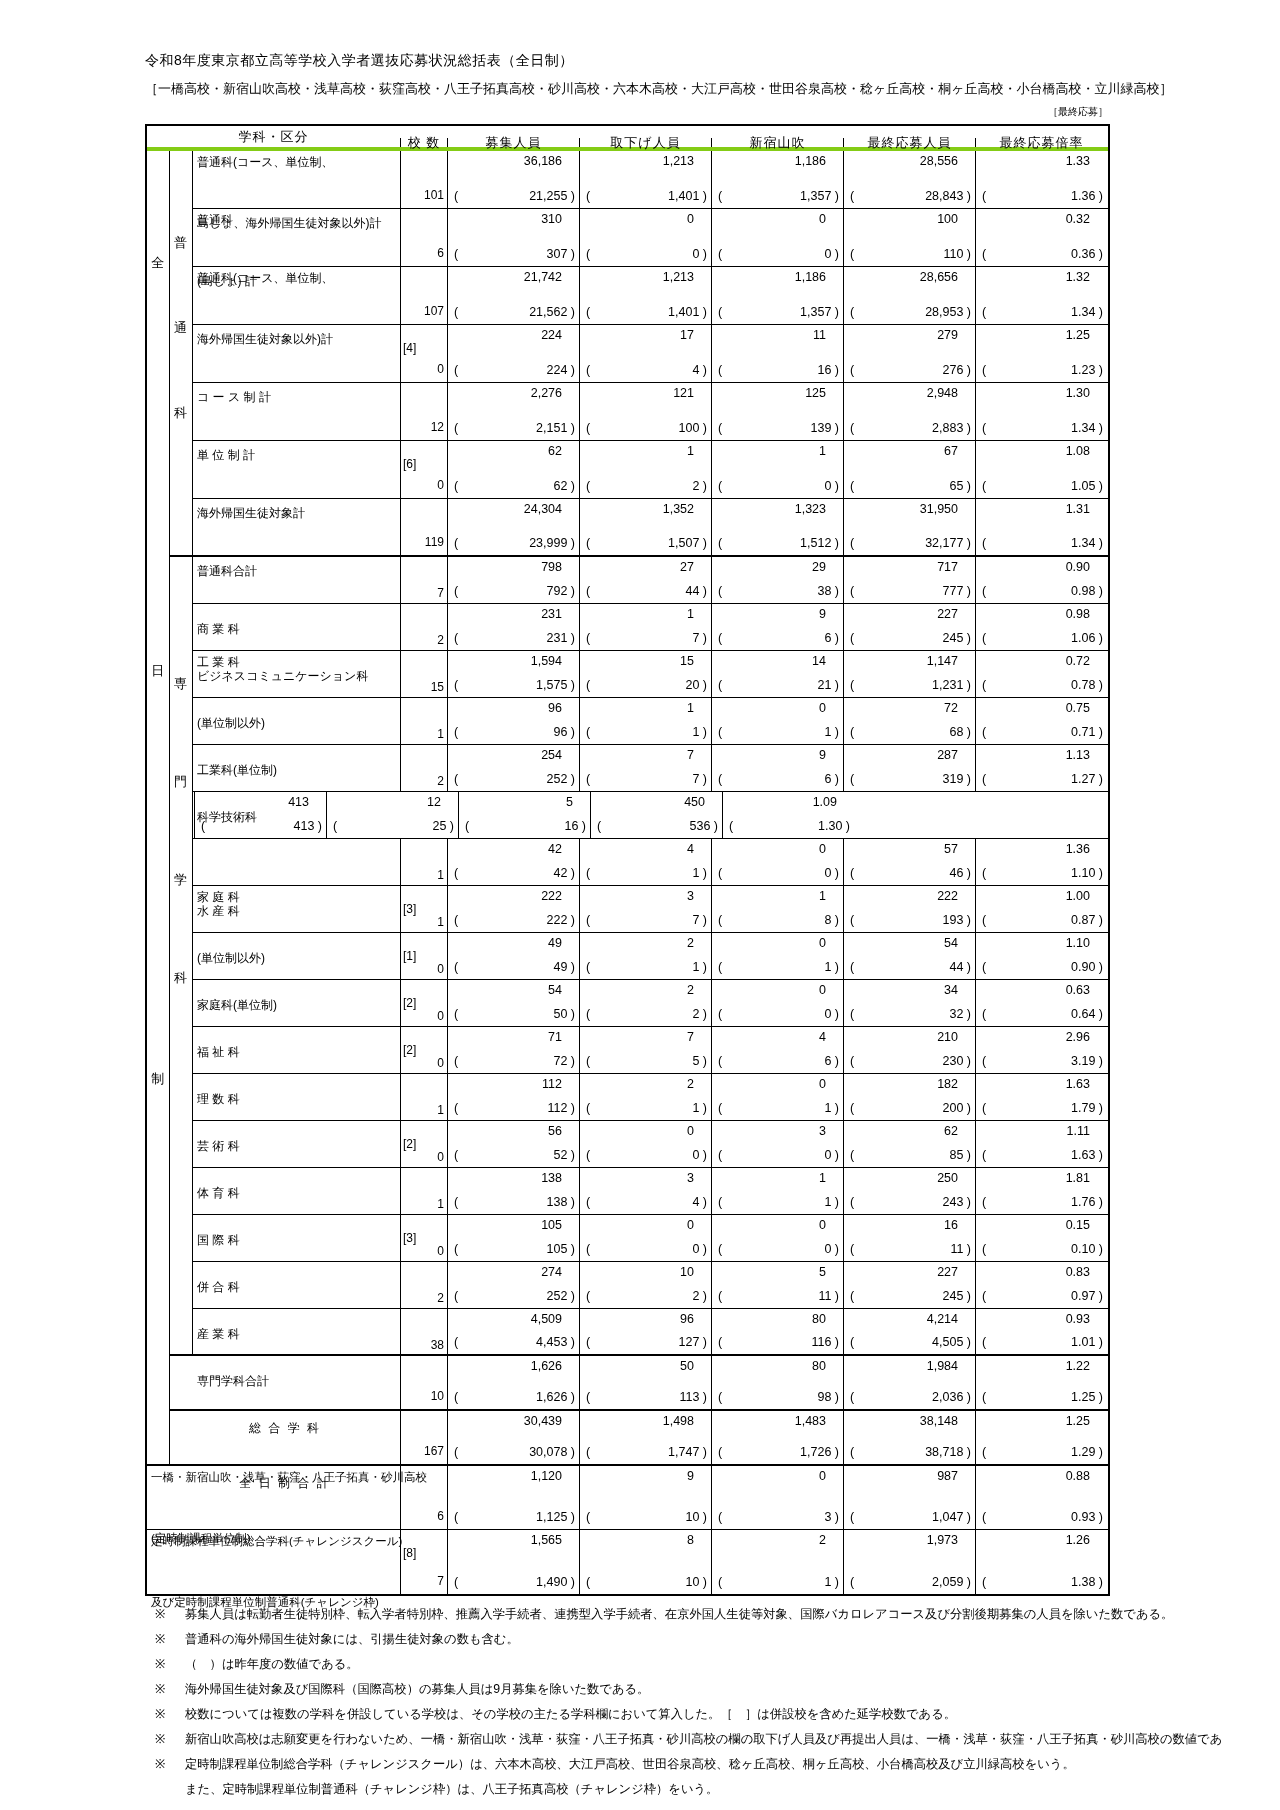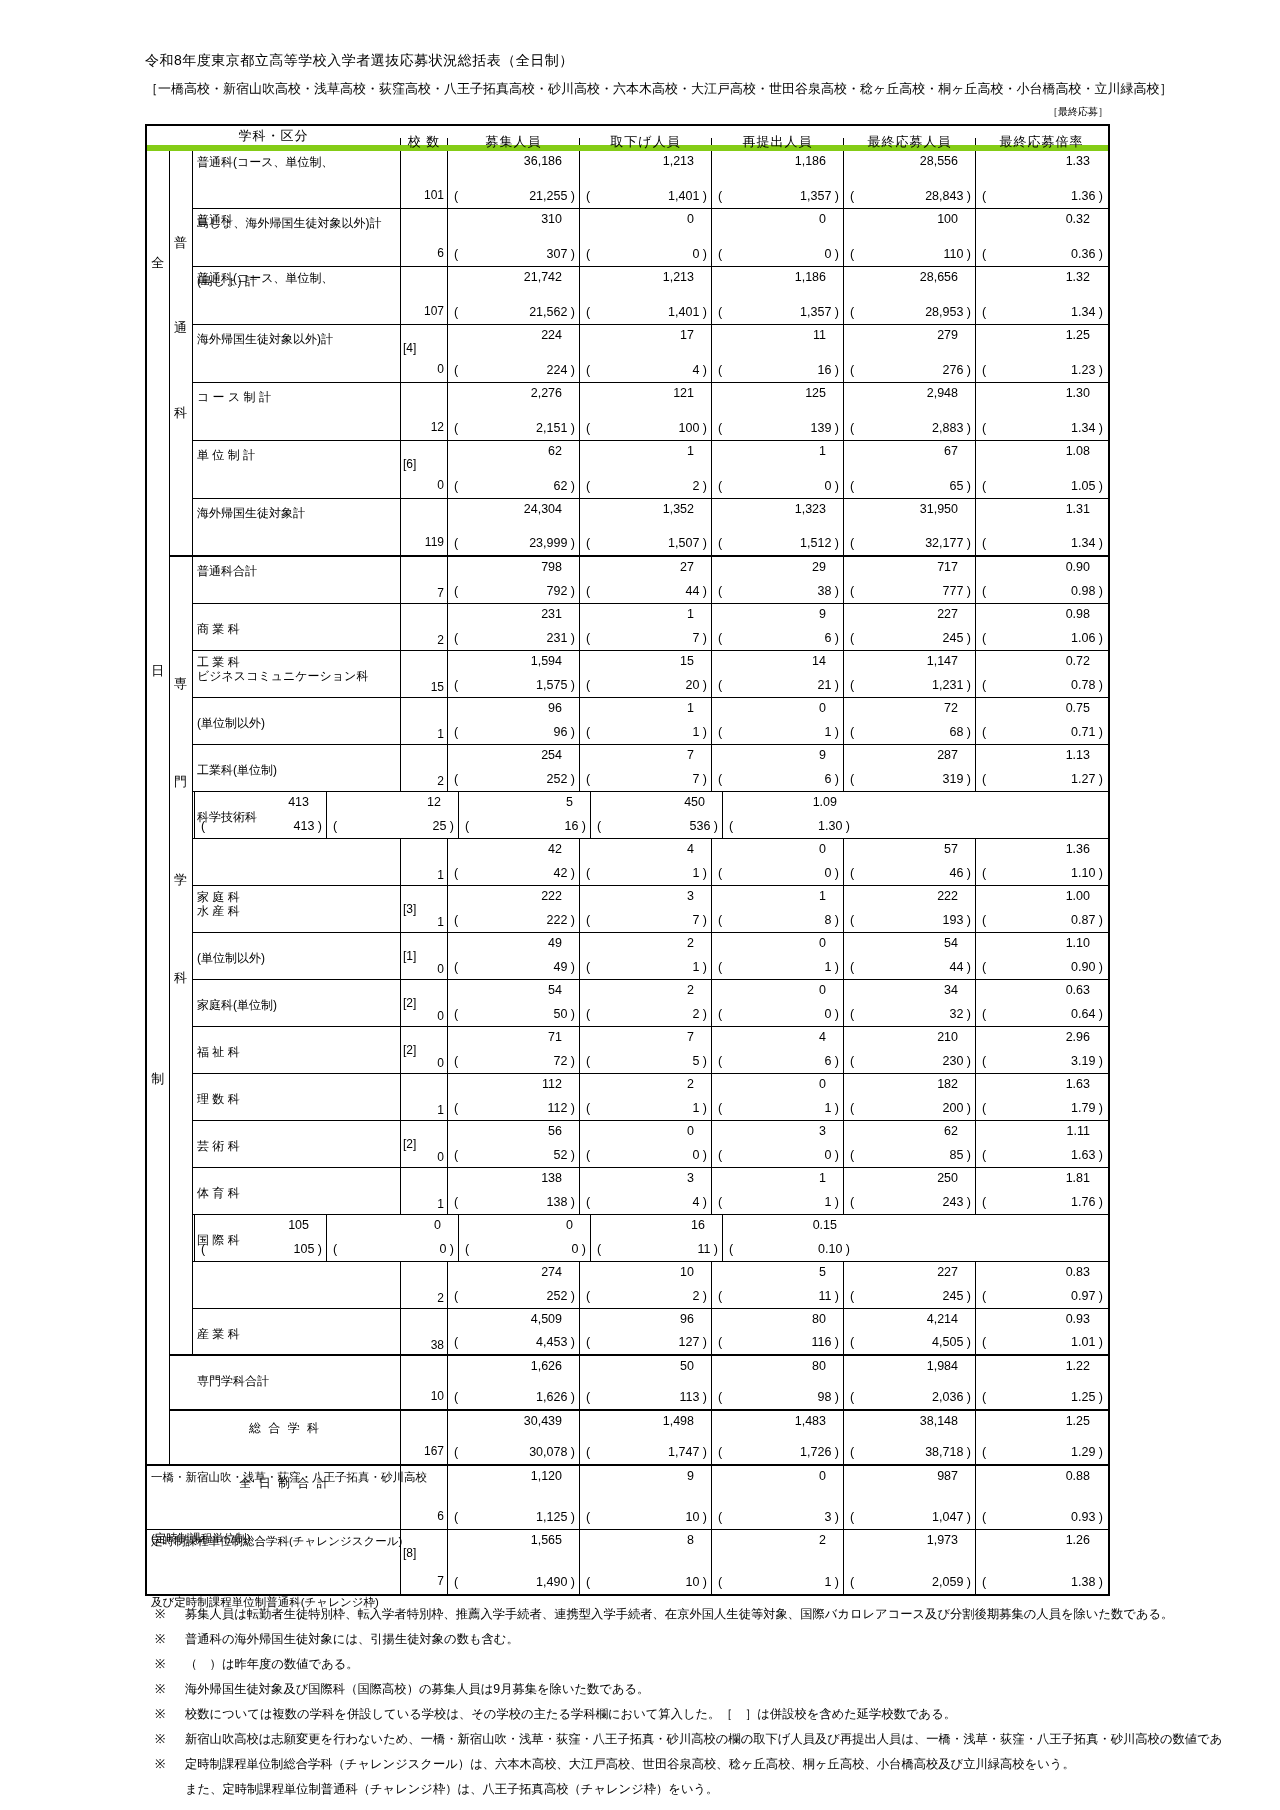--- a/index.html
+++ b/index.html
@@ -3,21 +3,21 @@
 <meta charset="utf-8">
 <style>
   html,body{margin:0;padding:0;background:#fff;}
   body{width:1280px;height:1810px;font-family:"Liberation Sans",sans-serif;color:#000;}
   .page{position:relative;width:1280px;height:1810px;background:#fff;overflow:hidden;border-radius:19px;}
   .title{position:absolute;left:145px;top:52px;font-size:14px;letter-spacing:.5px;white-space:nowrap;}
   .subtitle{position:absolute;left:145px;top:80px;font-size:13px;white-space:nowrap;}
   .corner-label{position:absolute;left:145px;top:105px;width:963px;text-align:right;font-size:10px;}
   
   .tbl{position:absolute;left:145px;top:124px;width:965px;border:2.5px solid #000;box-sizing:border-box;background:#fff;}
-  .thead{display:flex;height:25px;border-bottom:6px solid #84cc16;box-sizing:border-box;font-size:13px;}
+  .thead{display:flex;height:25px;border-bottom:4px solid #84cc16;box-sizing:border-box;font-size:13px;}
   .th{display:flex;align-items:center;justify-content:center;box-sizing:border-box;letter-spacing:1px;}
   .th + .th{border-left:1.5px solid #000;margin-top:12px;}
   .w-label{width:253px;}
   .w-schools{width:47px;}
   .w-num{width:132px;}
   .tbody{position:relative;}
   .row{display:flex;box-sizing:border-box;border-bottom:1.5px solid #000;background:#fff;}
   .row.thick{border-bottom-width:2.5px;}
   .row:last-child{border-bottom:none;}
   .h58{height:58px}.h47{height:47px}.h55{height:55px}.h64{height:64px}
@@ -52,21 +52,21 @@
   <div class="title">令和8年度東京都立高等学校入学者選抜応募状況総括表（全日制）</div>
   <div class="subtitle">［一橋高校・新宿山吹高校・浅草高校・荻窪高校・八王子拓真高校・砂川高校・六本木高校・大江戸高校・世田谷泉高校・稔ヶ丘高校・桐ヶ丘高校・小台橋高校・立川緑高校］</div>
   <div class="corner-label">［最終応募］</div>
 
   <div class="tbl">
     <div class="thead">
       <div class="th w-label">学科・区分</div>
       <div class="th w-schools">校 数</div>
       <div class="th w-num">募集人員</div>
       <div class="th w-num">取下げ人員</div>
-      <div class="th w-num">再提出人員</div>
+      <div class="th w-num">新宿山吹</div>
       <div class="th w-num">最終応募人員</div>
       <div class="th w-num">最終応募倍率</div>
     </div>
     <div class="tbody">
       <div class="grp g1 vsplit">
           <span>全</span>
           <span>日</span>
           <span>制</span>
         </div>
       <div class="grp g2a vsplit">
@@ -1015,20 +1015,24 @@
     </div>
     <div class="cell num">
       <div class="v">1.81</div>
       <div class="p">
               <span>(</span>
               <span class="pv">1.76</span>
             </div>
     </div>
   </div>
         <div class="row h47">
+    <div class="cell label">
+      <div class="lab1"></div>
+      <div class="lab2">併 合 科</div>
+    </div>
     <div class="cell schools">
       <div class="note">[3]</div>
       <div class="cnt">0</div>
     </div>
     <div class="cell num">
       <div class="v">105</div>
       <div class="p">
               <span>(</span>
               <span class="pv">105</span>
             </div>

